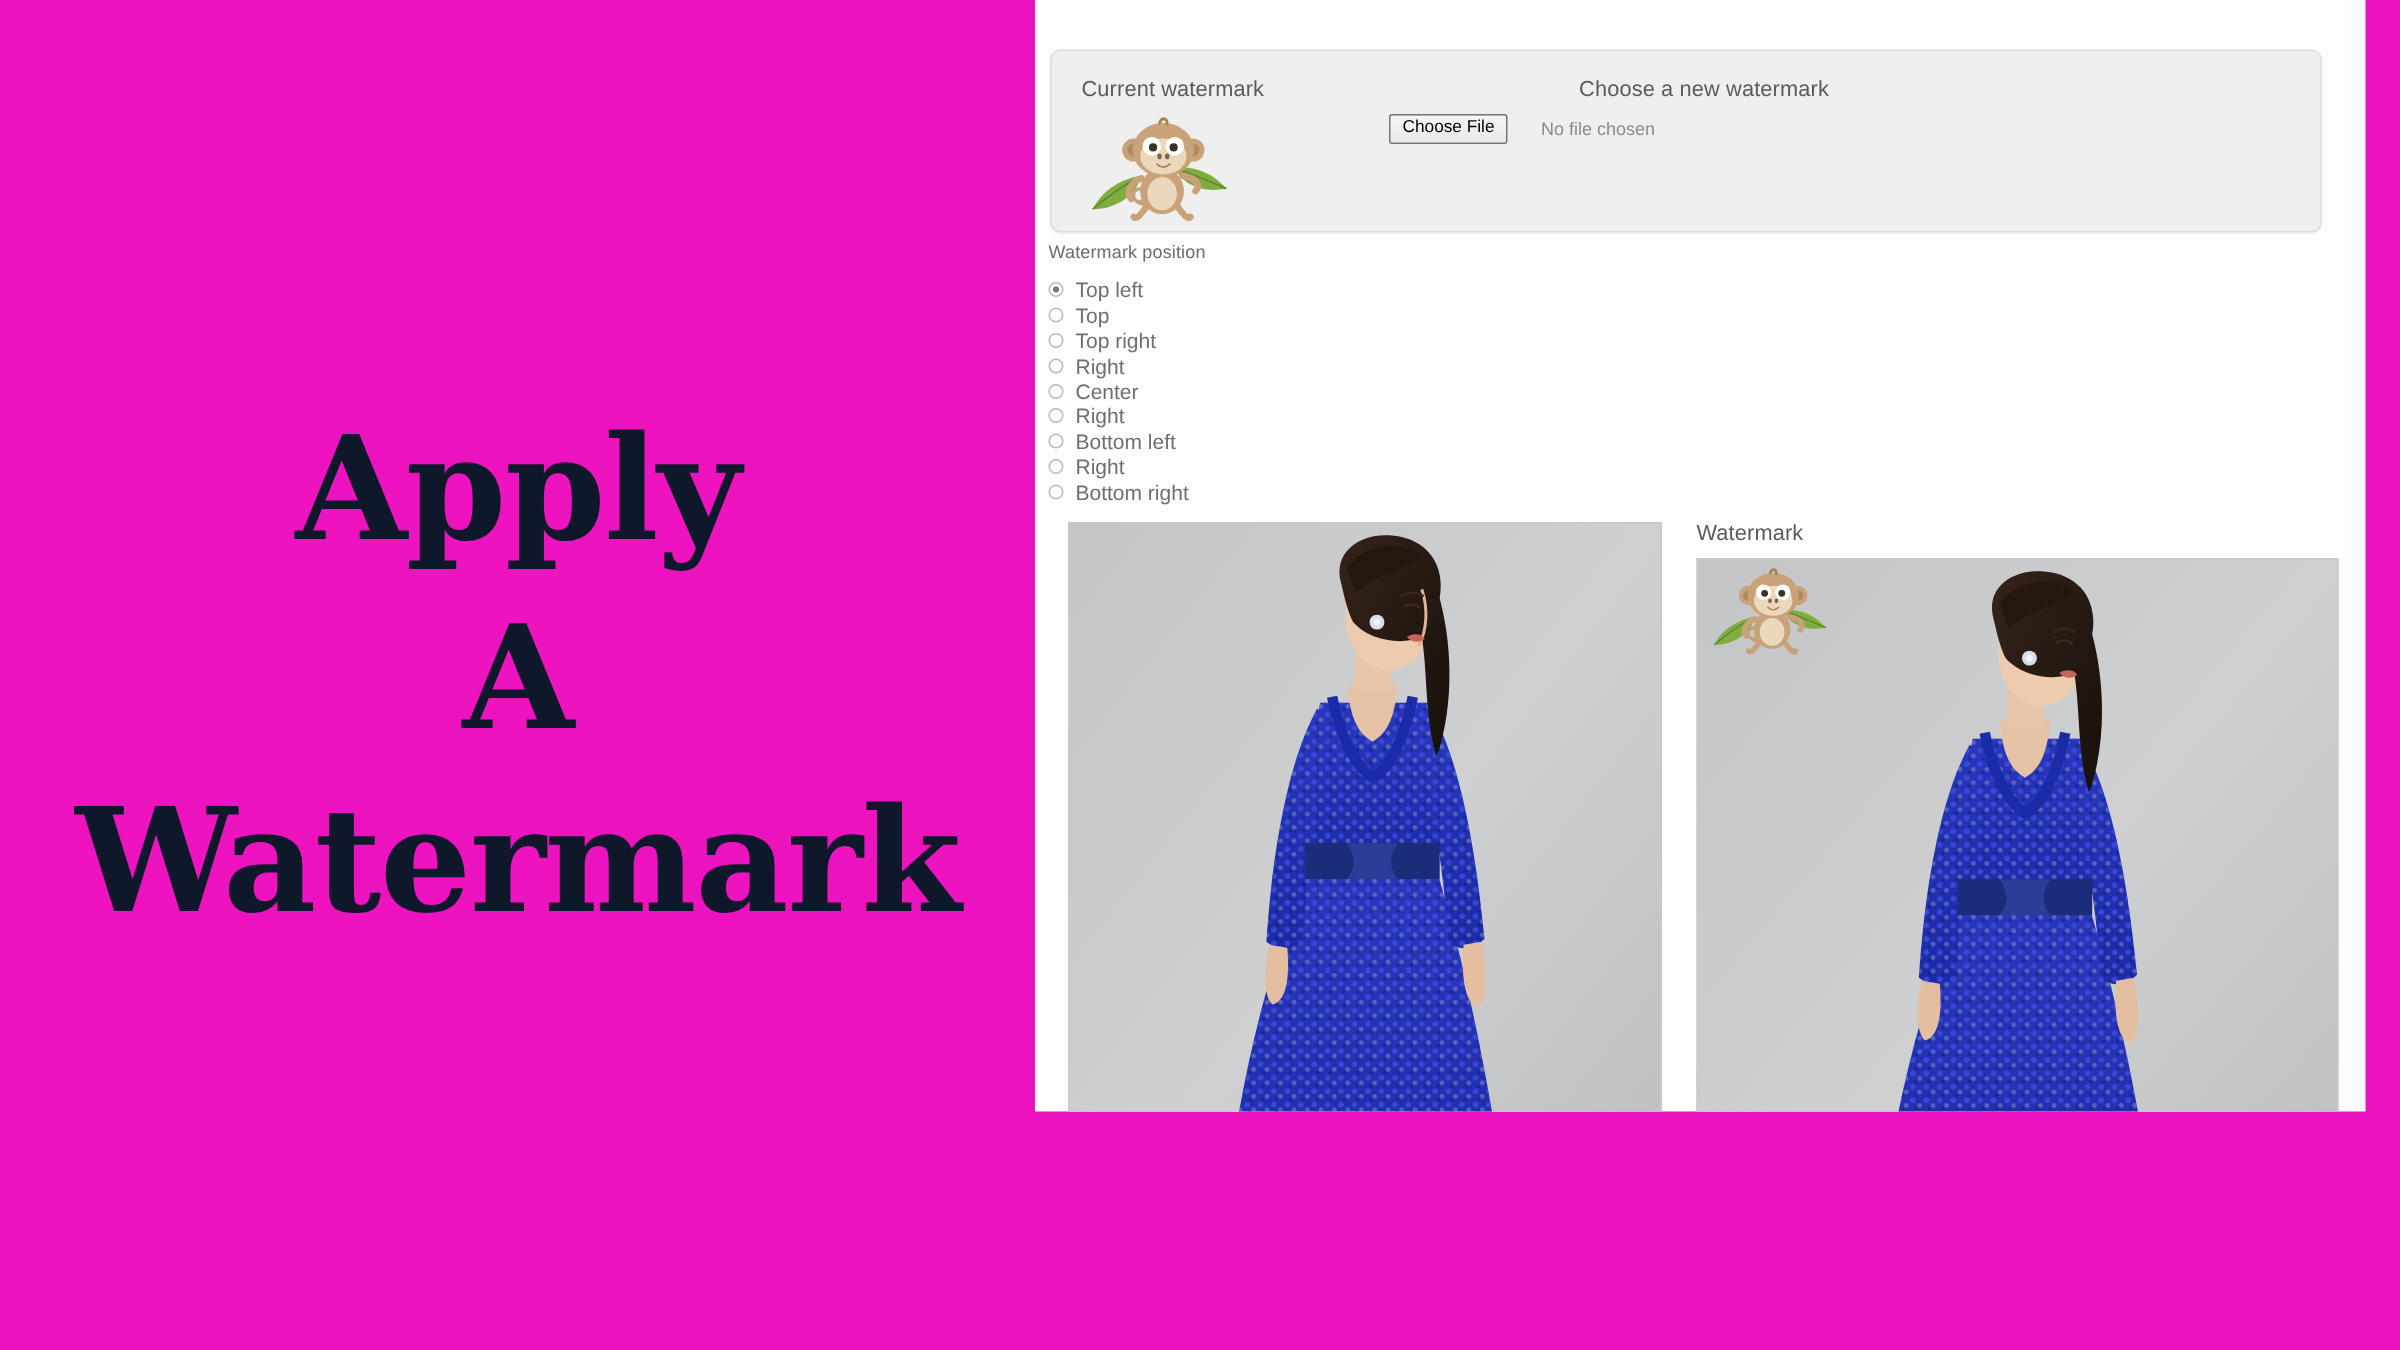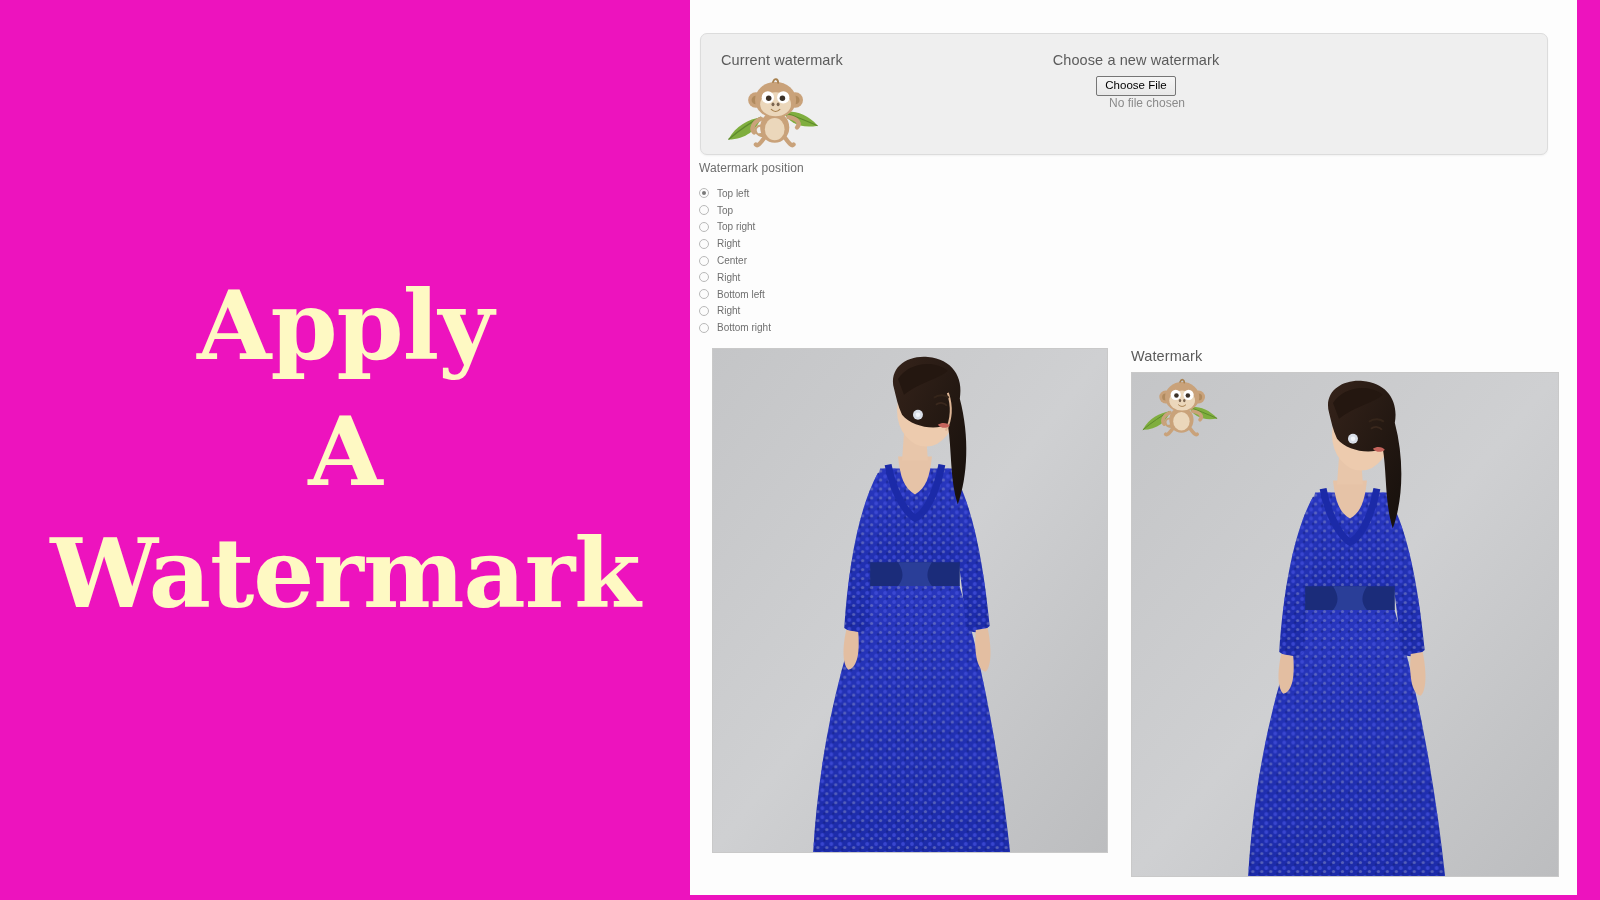--- a/index.html
+++ b/index.html
@@ -13,34 +13,34 @@
   
   #hero {
     position: absolute; left: 0; top: 0;
     width: 690px; height: 900px;
     background: #ED13BE;
     display: flex; flex-direction: column;
     align-items: center; justify-content: center;
   }
   #hero .hero-line {
     font-family: "DejaVu Serif", serif;
-    color: #fef9c3;
+    color: #0f172a;
     font-weight: bold;
     line-height: 1.08;
     text-align: right;
     letter-spacing: -1px;
   }
   #hero .l1 { font-size: 96px; }
   #hero .l2 { font-size: 96px; margin-top: 22px; }
   #hero .l3 { font-size: 96px; margin-top: 18px; }
 
   
   #app {
     position: absolute; left: 690px; top: 0;
-    width: 887px; height: 895px;
+    width: 887px; height: 741px;
     background: #fdfdfd;
     overflow: hidden;
   }
 
   
   .upload-card {
     position: absolute; left: 10px; top: 33px;
     width: 848px; height: 122px;
     background: #efefef;
     border: 1px solid #dcdcdc;
@@ -52,21 +52,21 @@
   .card-label {
     font-size: 14.5px; color: #5b5b5b; font-weight: 400;
     letter-spacing: .1px; white-space: nowrap;
   }
 
   
   .monkey { display: block; }
   .monkey-sm { width: 104px; height: 72px; margin-top: 8px; }
 
   
-  .file-row { margin-top: 8px; display: flex; align-items: center; flex-direction: column; }
+  .file-row { margin-top: 8px; display: flex; align-items: center; }
   .file-btn {
     font-family: "Liberation Sans", sans-serif;
     font-size: 11.5px; color: #000;
     background: linear-gradient(#f6f6f6,#e8e8e8);
     border: 1px solid #767676;
     border-radius: 2px;
     padding: 2px 8px 3px 8px;
     line-height: 13px;
     cursor: default;
   }
@@ -88,21 +88,21 @@
   .radio {
     width: 10px; height: 10px; border-radius: 50%;
     border: 1px solid #b9b9b9; background: #fcfcfc;
     margin-right: 8px; flex: none; position: relative;
   }
   .radio.checked::after {
     content: ""; position: absolute;
     left: 2px; top: 2px; width: 4px; height: 4px;
     border-radius: 50%; background: #7a7a7a;
   }
-  .radio-label { font-size: 10px; color: #6f6f6f; white-space: nowrap; }
+  .radio-label { font-size: 14px; color: #6f6f6f; white-space: nowrap; }
 
   
   .previews { position: absolute; left: 0; top: 348px; width: 887px; }
   .preview-col { position: absolute; top: 0; }
   .preview-col.left  { left: 22px;  width: 396px; }
   .preview-col.right { left: 441px; width: 428px; }
   .preview-title {
     font-size: 14.5px; color: #5b5b5b; letter-spacing: .1px;
     margin-bottom: 6px; height: 18px;
   }

